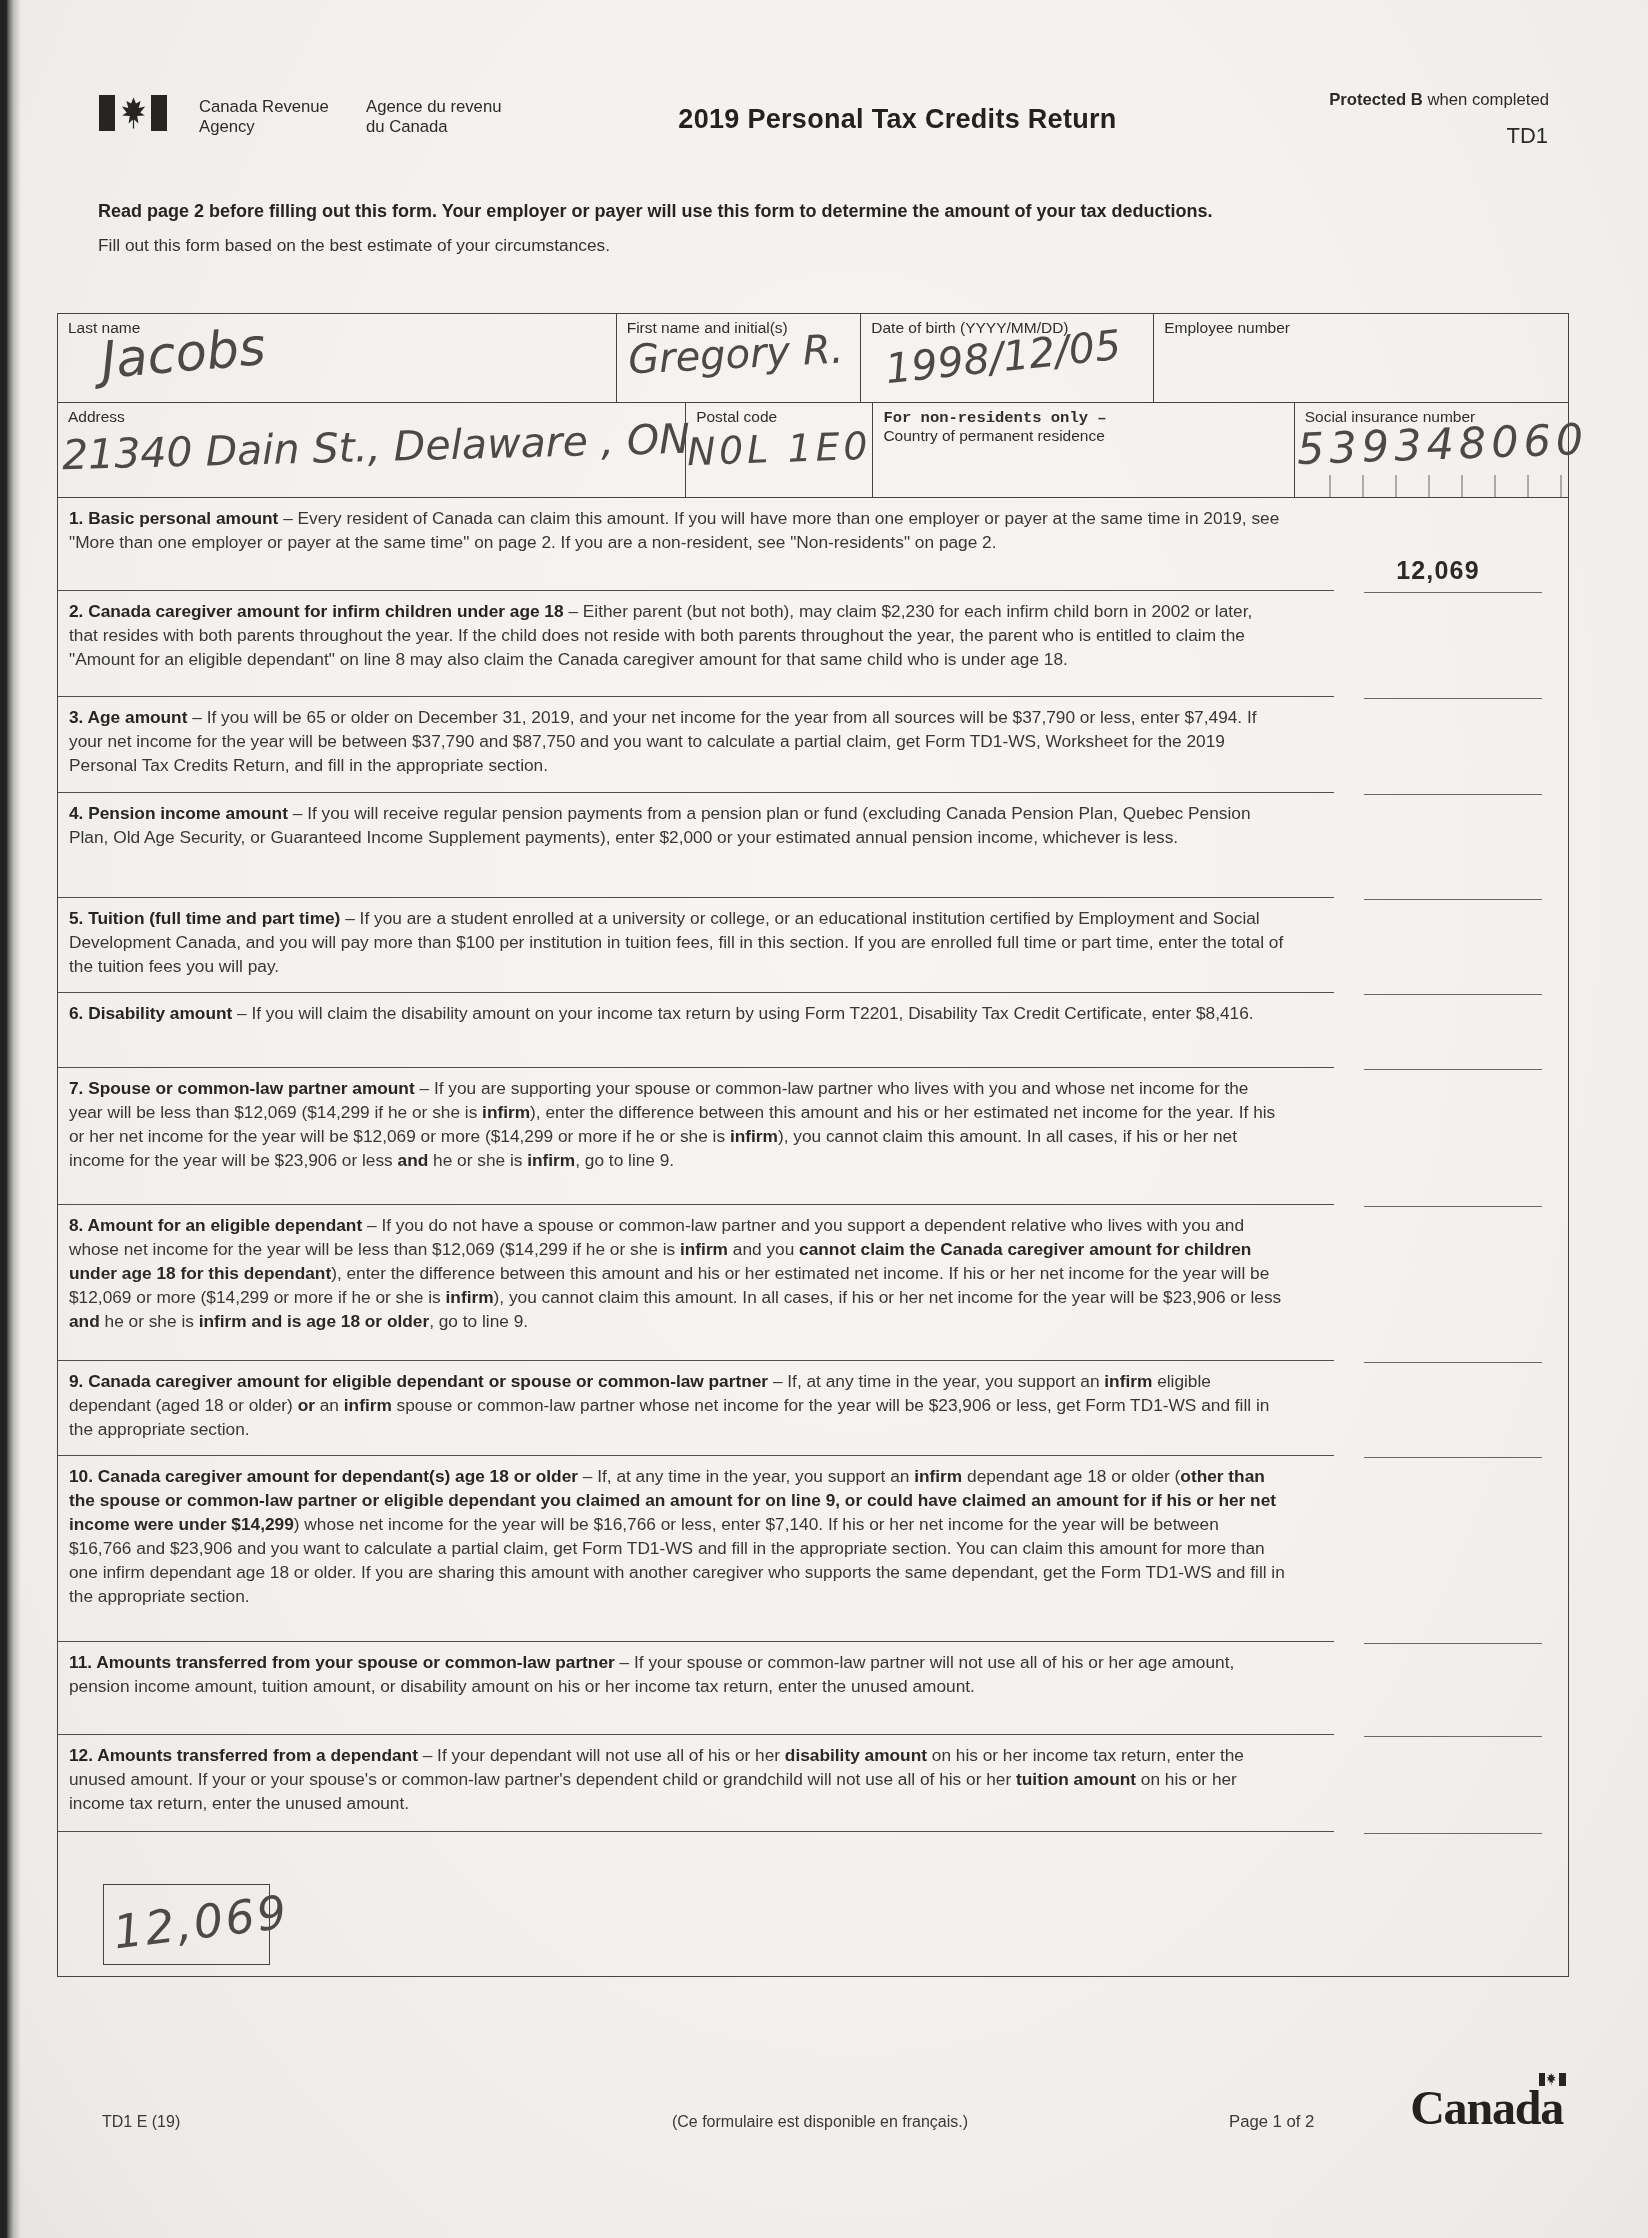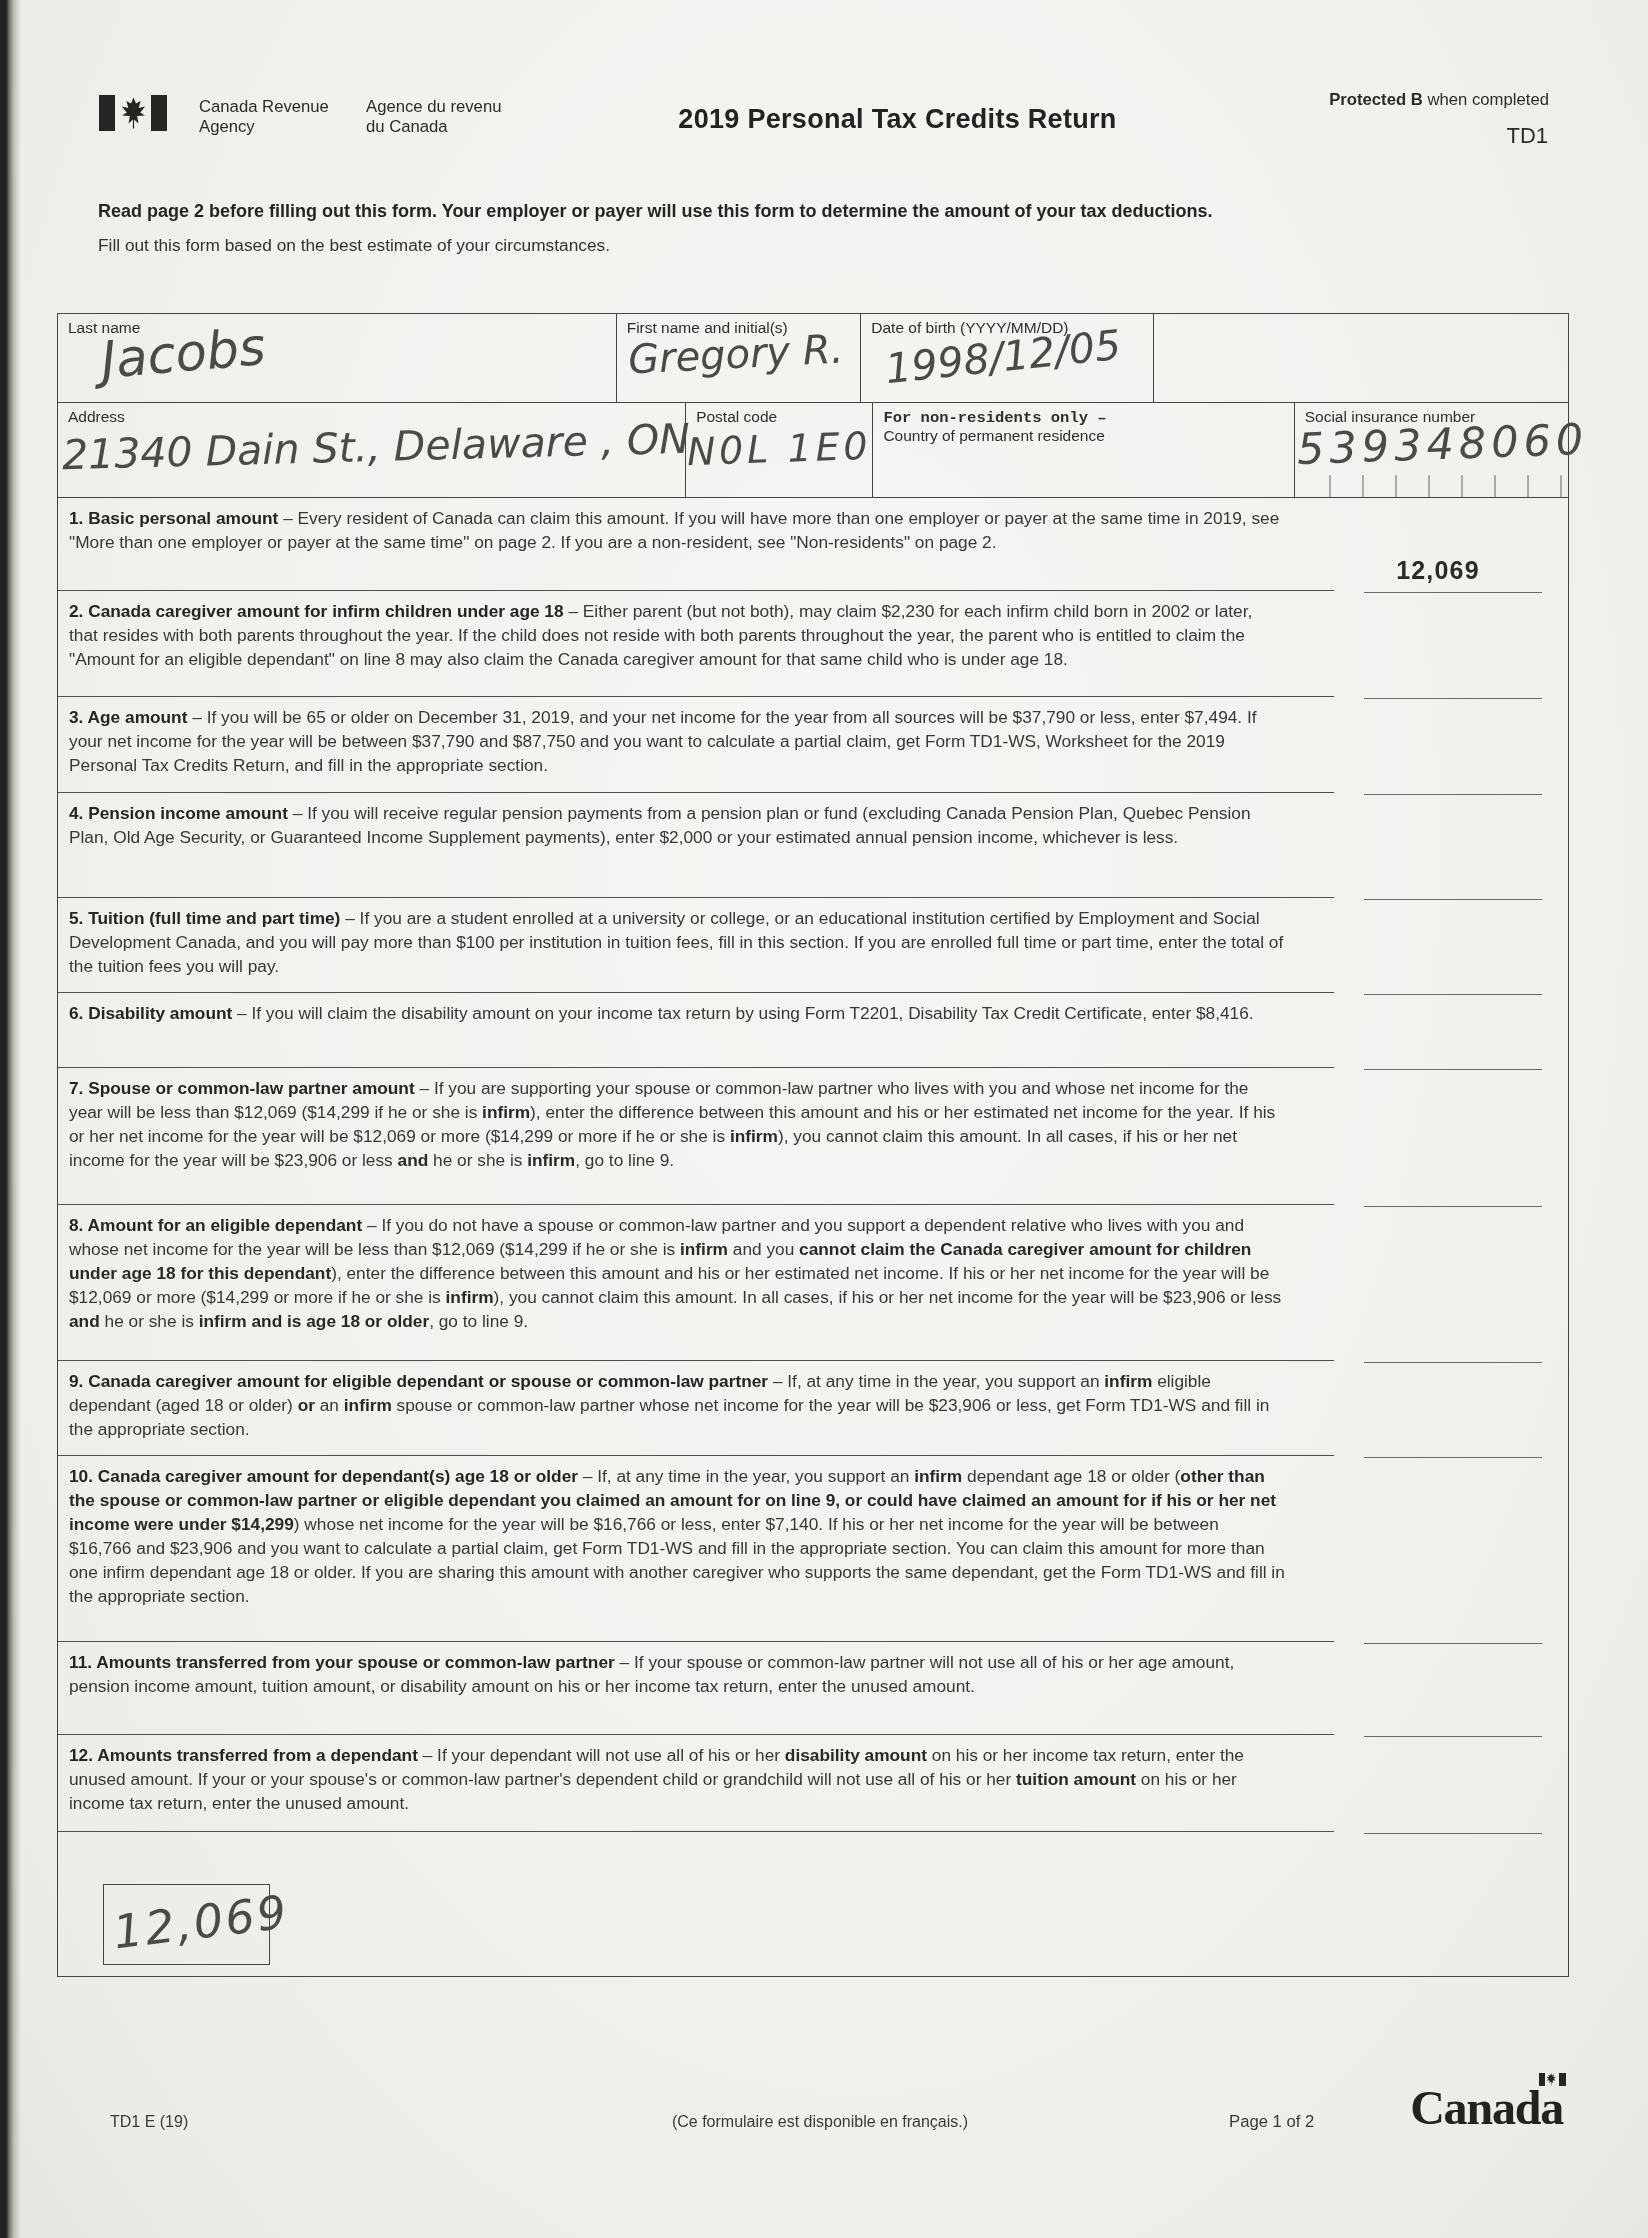--- a/index.html
+++ b/index.html
@@ -51,21 +51,21 @@
   .line-ans{position:relative;flex:0 0 234px;}
   .ans-line{position:absolute;left:30px;right:26px;bottom:-1.9px;border-bottom:1.9px solid #6b6a66;}
   .printed-val{position:absolute;left:0;right:26px;bottom:6.2px;text-align:center;
     font-size:25px;font-weight:bold;letter-spacing:1.2px;color:#2b2a28;}
   .total-box{position:absolute;right:22px;bottom:11px;width:165px;height:79px;
     border:1.9px solid #45443f;}
   .sin-ticks{position:absolute;left:3.7px;right:6.2px;bottom:0;height:22px;opacity:.45;
     background:repeating-linear-gradient(90deg,transparent 0 31px,#55544f 31px 33px);}
   
   .footer{position:absolute;left:0;top:1982px;width:1648px;height:256px;}
-  .f-left{position:absolute;left:110px;top:131px;font-size:16px;color:#3a3936;}
+  .f-left{position:absolute;left:102px;top:131px;font-size:16px;color:#3a3936;}
   .f-center{position:absolute;left:820px;top:131px;transform:translateX(-50%);
     font-size:16px;color:#3a3936;}
   .f-page{position:absolute;left:1229px;top:130px;font-size:16.7px;color:#3a3936;}
   .wordmark{position:absolute;right:85px;top:98px;font-family:"Liberation Serif",serif;
     font-size:48px;font-weight:600;letter-spacing:-1.2px;color:#232220;}
   .wordmark .flag-mini{position:absolute;right:-2.5px;top:-7.4px;width:27px;height:13.6px;}
   .flag-mini .bar{position:absolute;top:0;width:6.2px;height:13.6px;background:#262523;}
   .flag-mini .bar.left{left:0;} .flag-mini .bar.right{right:0;}
   .flag-mini svg{position:absolute;left:6.8px;top:0.6px;}
 </style>
@@ -107,20 +107,24 @@
         <div class="id-label">Last name</div>
         <div class="hand" style="left:43px;top:10px;font-size:51px;transform:rotate(-5deg);">Jacobs</div>
       </div>
       <div class="id-cell bordered">
         <div class="id-label">First name and initial(s)</div>
         <div class="hand" style="left:11px;top:17.3px;font-size:40px;transform:rotate(-3deg);">Gregory R.</div>
       </div>
       <div class="id-cell bordered">
         <div class="id-label">Date of birth (YYYY/MM/DD)</div>
         <div class="hand" style="left:23.5px;top:18.6px;font-size:41px;transform:rotate(-6deg);">1998/12/05</div>
+      </div>
+      <div class="id-cell">
+        <div class="id-label">Employee number</div>
+        <div class="hand" style="left:12.4px;top:25px;font-size:37px;"></div>
       </div>
     </div>
 
     <div class="id-row r2">
       <div class="id-cell bordered">
         <div class="id-label">Address</div>
         <div class="hand" style="left:3.7px;top:20px;font-size:41px;transform:rotate(-1.5deg);z-index:2;">21340 Dain St., Delaware , ON</div>
       </div>
       <div class="id-cell bordered">
         <div class="id-label">Postal code</div>

